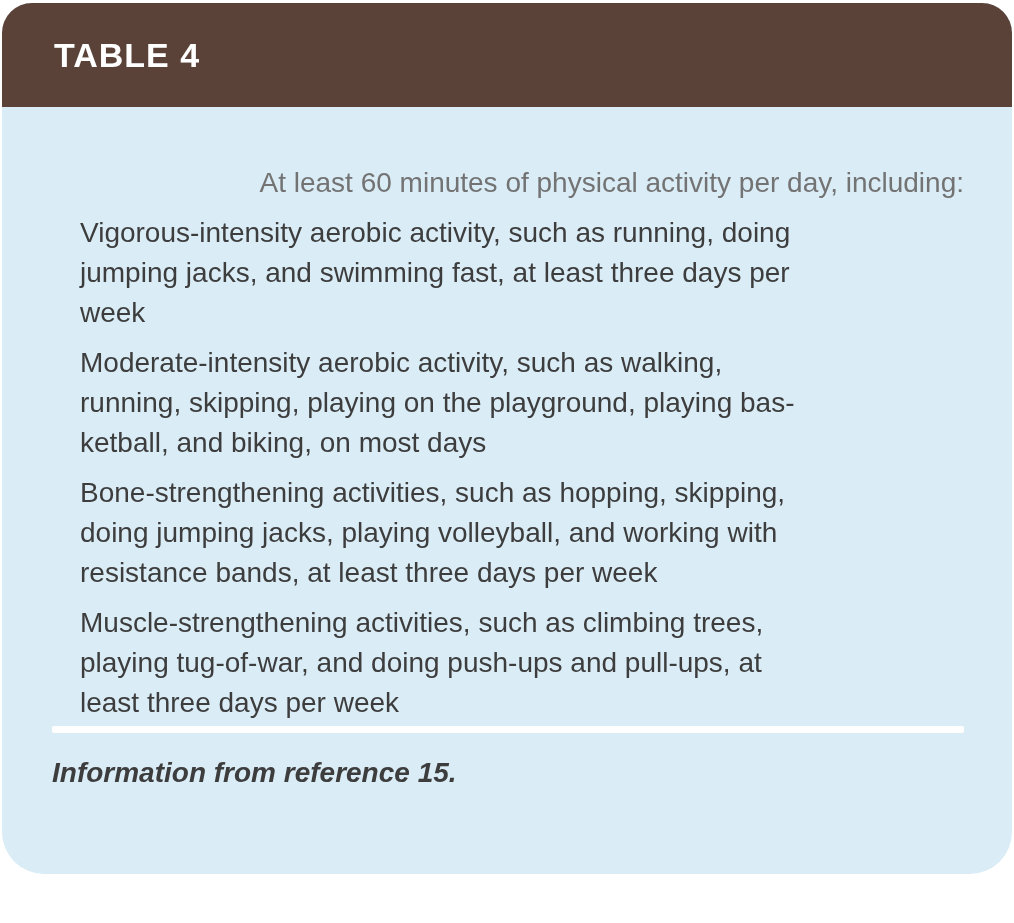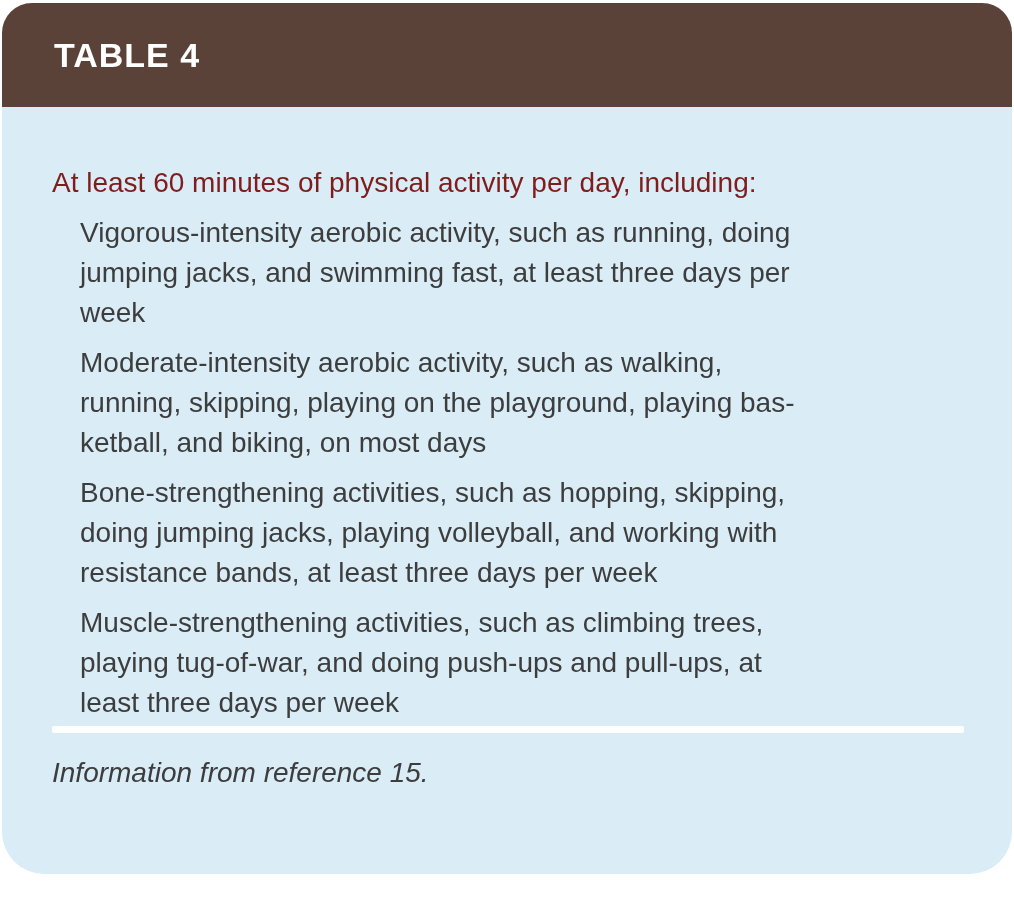--- a/index.html
+++ b/index.html
@@ -46,24 +46,25 @@
     margin: 0;
     color: #5d4037;
     font-size: 38px;
     line-height: 46px;
     font-weight: bold;
     letter-spacing: -0.5px;
     white-space: pre-line;
   }
   .intro {
     margin: 28px 0 0 0;
-    color: #7f1d1d;
+    color: #737373;
     font-size: 28px;
     line-height: 40px;
     font-weight: 300;
+    text-align: right;
   }
   .item {
     margin: 10px 0 0 28px;
     color: #3d3d3d;
     font-size: 28px;
     line-height: 40px;
     font-weight: 300;
     white-space: pre-line;
   }
   .divider {
@@ -71,21 +72,21 @@
     height: 7px;
     background: #ffffff;
     border-radius: 2px;
   }
   .footnote {
     margin: 20px 0 0 0;
     color: #3d3d3d;
     font-size: 28px;
     line-height: 40px;
     font-style: italic;
-    font-weight: 400;
+    font-weight: 700;
   }
 </style>
 </head>
 <body>
 
 <div class="page">
   <div class="card">
     <div class="card-header">
       <span class="table-label">TABLE 4</span>
     </div>

